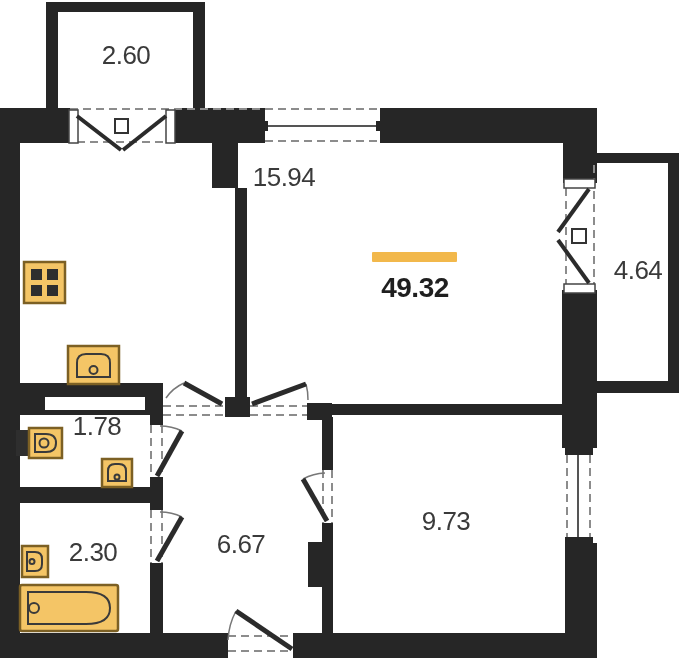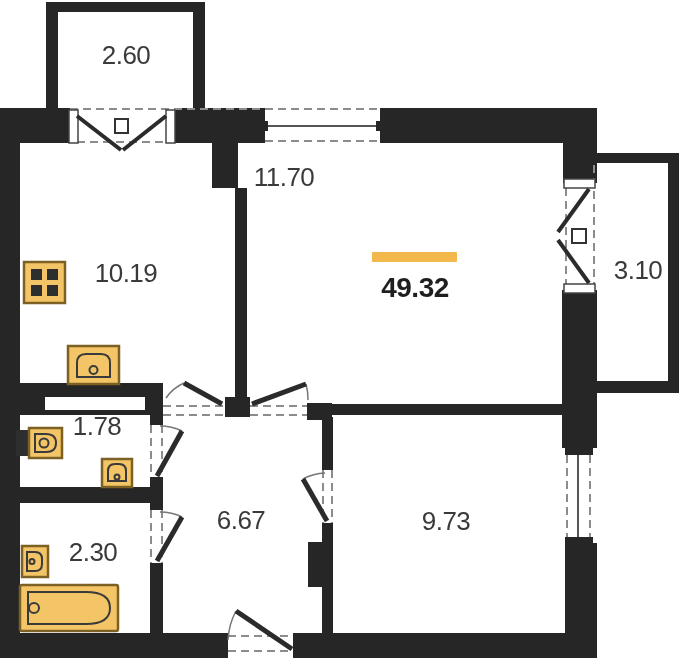--- a/index.html
+++ b/index.html
@@ -179,24 +179,23 @@
 
       <g>
         <rect class="fix" x="20" y="585" width="98" height="46" rx="2"></rect>
         <path class="fixline" d="M28 592 L86 592 Q110 592 110 608 Q110 624 86 624 L28 624 Z"></path>
         <circle class="fixline" cx="34" cy="608" r="5"></circle>
       </g>
     </g>
   </svg>
 
   <div class="lbl" style="left:126px;top:55px">2.60</div>
-  <div class="lbl" style="left:126px;top:273px">10.19</div>
-  <div class="lbl" style="left:284px;top:177px">11.70</div>
-  <div class="lbl" style="left:638px;top:270px">3.10</div>
+  <div class="lbl" style="left:284px;top:177px">15.94</div>
+  <div class="lbl" style="left:638px;top:270px">4.64</div>
   <div class="lbl" style="left:97px;top:426px">1.78</div>
-  <div class="lbl" style="left:241px;top:520px">6.67</div>
+  <div class="lbl" style="left:241px;top:544px">6.67</div>
   <div class="lbl" style="left:93px;top:552px">2.30</div>
   <div class="lbl" style="left:446px;top:521px">9.73</div>
 
   <div class="total-bar"></div>
   <div class="total-val">49.32</div>
 
 </div>
 
 </body></html>

